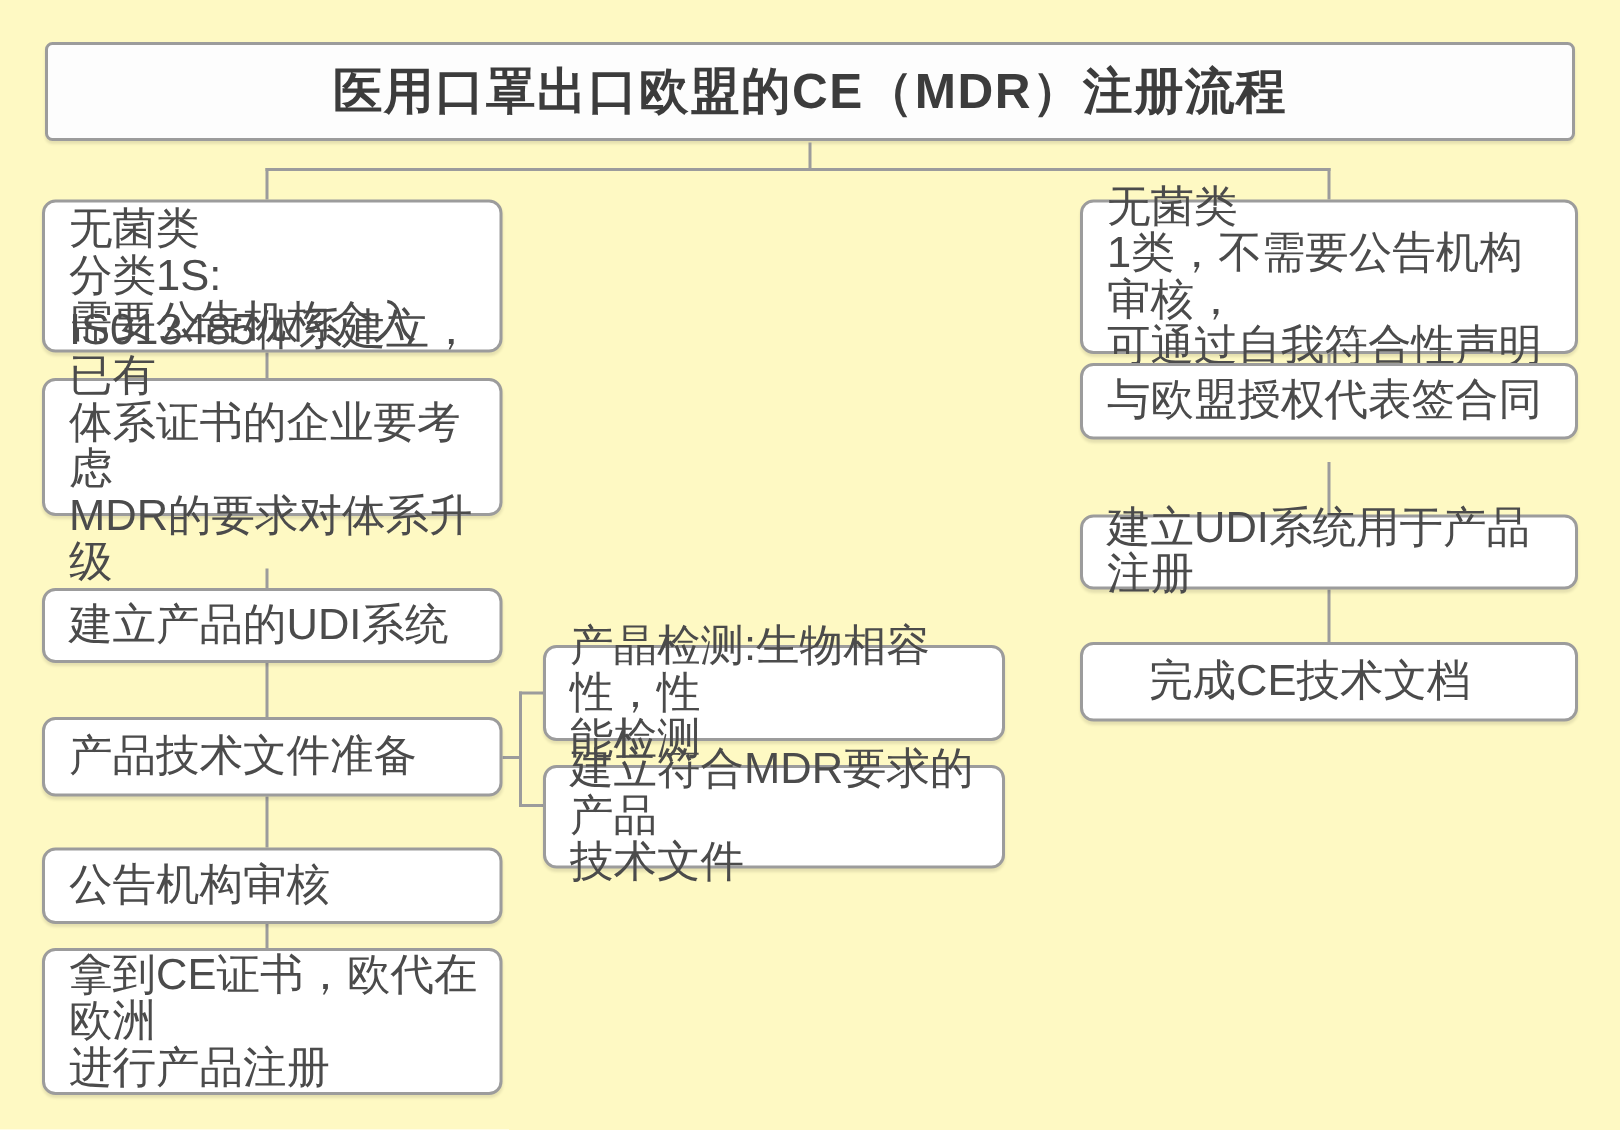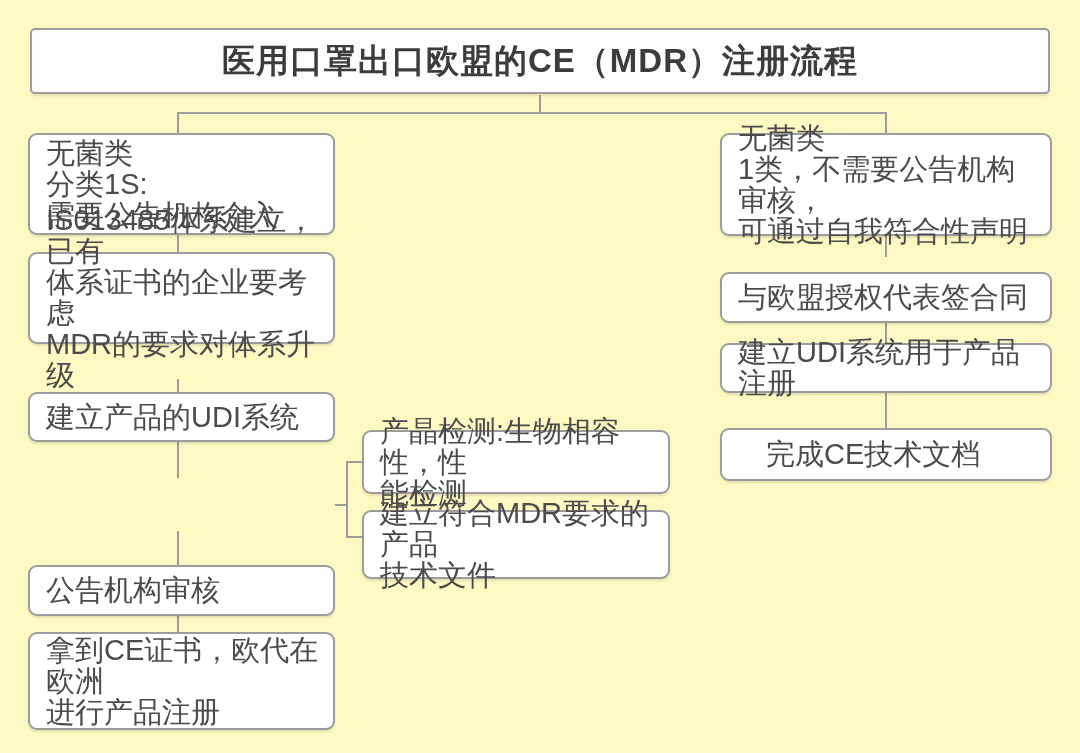--- a/index.html
+++ b/index.html
@@ -51,21 +51,21 @@
   .l2 { left: 28px; top: 252px; width: 307px; height: 92px; }
   .l3 { left: 28px; top: 392px; width: 307px; height: 50px; }
   .l4 { left: 28px; top: 478px; width: 307px; height: 53px; }
   .l5 { left: 28px; top: 565px; width: 307px; height: 51px; }
   .l6 { left: 28px; top: 632px; width: 307px; height: 98px; }
   
   .m1 { left: 362px; top: 430px; width: 308px; height: 64px; }
   .m2 { left: 362px; top: 510px; width: 308px; height: 69px; }
   
   .r1 { left: 720px; top: 133px; width: 332px; height: 103px; }
-  .r2 { left: 720px; top: 272px; width: 332px; height: 51px; }
+  .r2 { left: 720px; top: 242px; width: 332px; height: 51px; }
   .r3 { left: 720px; top: 343px; width: 332px; height: 50px; }
   .r4 { left: 720px; top: 428px; width: 332px; height: 53px; padding-left: 44px; }
 </style>
 </head>
 <body>
 
 <div class="canvas">
 
   <div class="title-box">医用口罩出口欧盟的CE（MDR）注册流程</div>
 
@@ -89,20 +89,21 @@
   <div class="vline" style="left:885px; top:308px; height:35px;"></div>
   <div class="vline" style="left:885px; top:393px; height:35px;"></div>
 
   <div class="node l1">无菌类
 分类1S:
 需要公告机构介入</div>
   <div class="node l2">IS013485体系建立，已有
 体系证书的企业要考虑
 MDR的要求对体系升级</div>
   <div class="node l3">建立产品的UDI系统</div>
+  <div class="node l4">产品技术文件准备</div>
   <div class="node l5">公告机构审核</div>
   <div class="node m1">产晶检测:生物相容性，性
 能检测</div>
 
   <div class="node l6">拿到CE证书，欧代在欧洲
 进行产品注册</div>
   <div class="node m2">建立符合MDR要求的产品
 技术文件</div>
 
   <div class="node r1">无菌类

